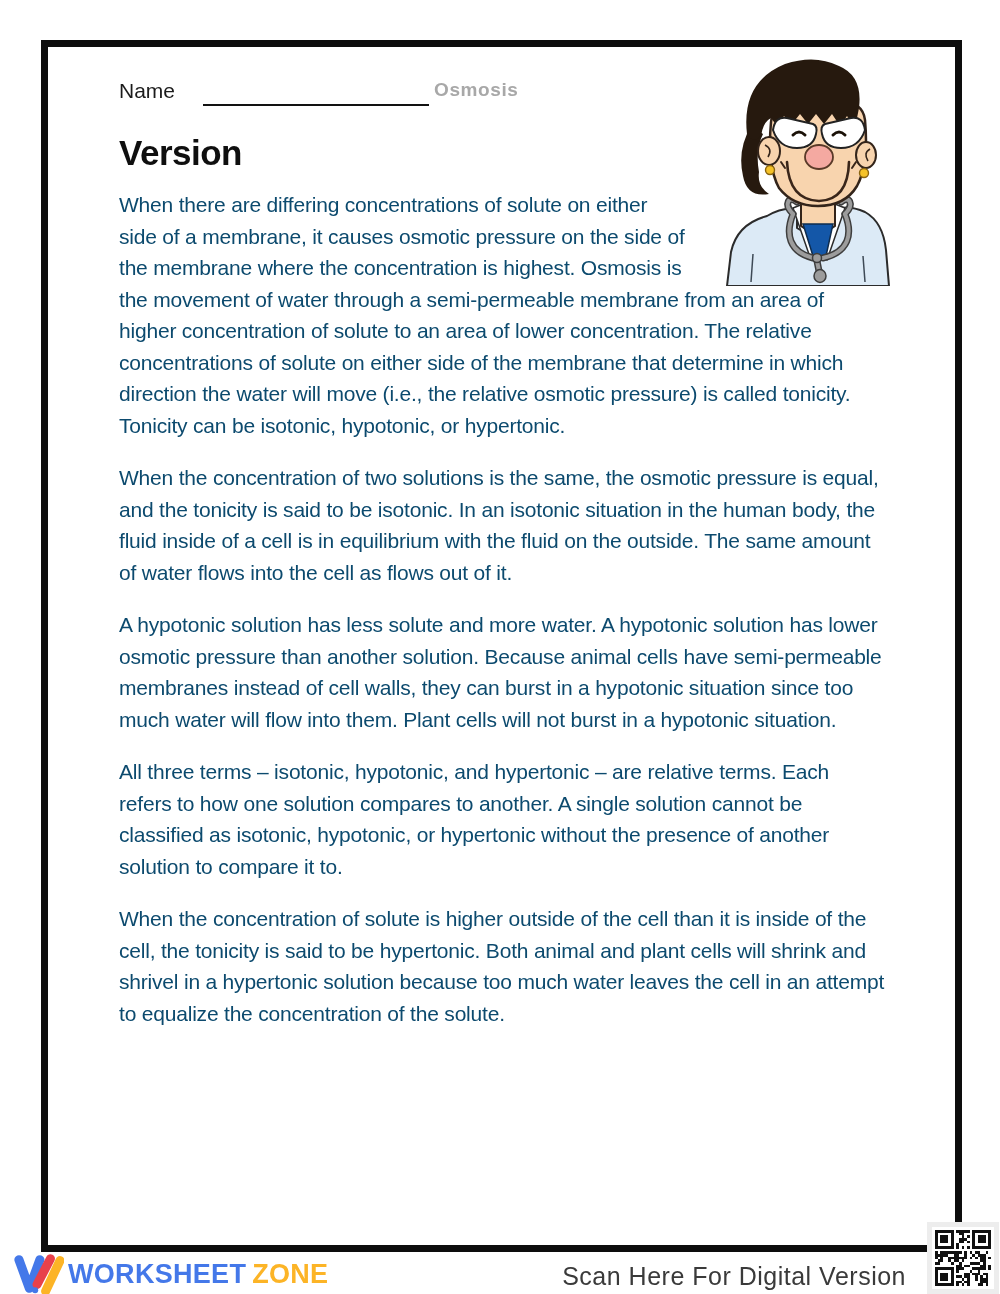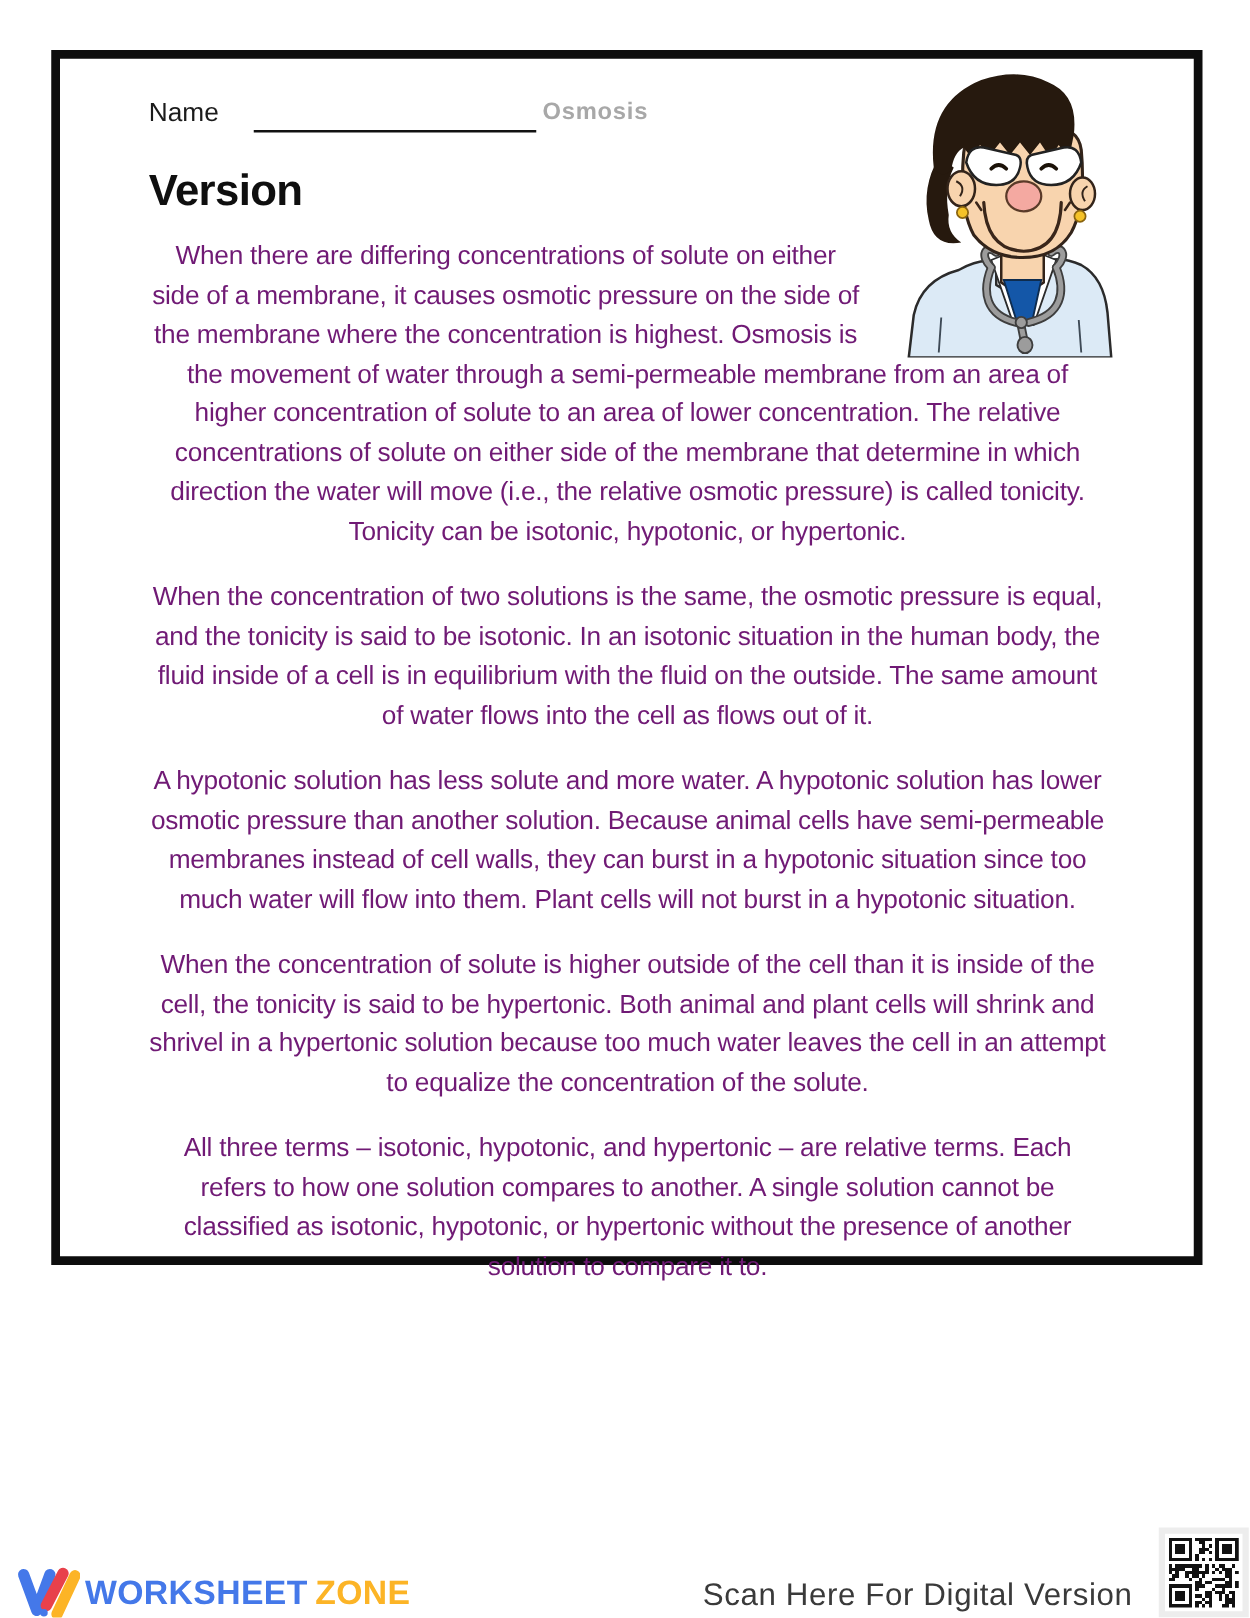--- a/index.html
+++ b/index.html
@@ -7,21 +7,21 @@
     width:1000px; height:1294px;
     position:relative;
     background:#ffffff;
     font-family:"Liberation Sans", sans-serif;
     overflow:hidden;
   }
 
   
   .sheet {
     position:absolute; left:41px; top:40px;
-    width:921px; height:972px;
+    width:921px; height:1212px;
     border:7px solid #0d0d0d;
     box-sizing:border-box;
     background:#ffffff;
   }
   .inner {
     position:relative;
     height:100%;
     padding:18px 70px 0 71px;
     box-sizing:border-box;
   }
@@ -50,23 +50,22 @@
 
   h1.title {
     font-size:35px; font-weight:bold; color:#0f0f0f;
     letter-spacing:-0.5px;
     margin:26px 0 16px 0;
   }
 
   p.para {
     font-size:21px; line-height:31.5px;
     letter-spacing:-0.2px;
-    color:#701a75;
+    color:#0c4a6e;
     margin:0 0 21px 0;
-    text-align:center;
   }
 
   
   .brand {
     position:absolute; left:12px; top:1253px;
     display:flex; align-items:center; height:42px;text-align:right;
   }
   .brand-mark { width:52px; height:42px; }
   .brand-text { font-weight:bold; font-size:27px; letter-spacing:0.3px; margin-left:4px; white-space:nowrap; }
   .brand-word1 { color:#4478e9; }
@@ -162,22 +161,22 @@
       </svg>
     </div>
 
     <div class="illo-spacer"></div>
 
     <h1 class="title">Version</h1>
 
     <p class="para">When there are differing concentrations of solute on either side of a membrane, it causes osmotic pressure on the side of the membrane where the concentration is highest. Osmosis is the movement of water through a semi-permeable membrane from an area of higher concentration of solute to an area of lower concentration. The relative concentrations of solute on either side of the membrane that determine in which direction the water will move (i.e., the relative osmotic pressure) is called tonicity. Tonicity can be isotonic, hypotonic, or hypertonic.</p>
     <p class="para">When the concentration of two solutions is the same, the osmotic pressure is equal, and the tonicity is said to be isotonic. In an isotonic situation in the human body, the fluid inside of a cell is in equilibrium with the fluid on the outside. The same amount of water flows into the cell as flows out of it.</p>
     <p class="para">A hypotonic solution has less solute and more water. A hypotonic solution has lower osmotic pressure than another solution. Because animal cells have semi-permeable membranes instead of cell walls, they can burst in a hypotonic situation since too much water will flow into them. Plant cells will not burst in a hypotonic situation.</p>
+    <p class="para">All three terms – isotonic, hypotonic, and hypertonic – are relative terms. Each refers to how one solution compares to another. A single solution cannot be classified as isotonic, hypotonic, or hypertonic without the presence of another solution to compare it to.</p>
     <p class="para">When the concentration of solute is higher outside of the cell than it is inside of the cell, the tonicity is said to be hypertonic. Both animal and plant cells will shrink and shrivel in a hypertonic solution because too much water leaves the cell in an attempt to equalize the concentration of the solute.</p>
-    <p class="para">All three terms – isotonic, hypotonic, and hypertonic – are relative terms. Each refers to how one solution compares to another. A single solution cannot be classified as isotonic, hypotonic, or hypertonic without the presence of another solution to compare it to.</p>
 
   </div>
 </div>
 
 <div class="brand">
   <svg class="brand-mark" viewBox="0 0 52 44" xmlns="http://www.w3.org/2000/svg">
     <path d="M6,7 L17,37 L28,7" stroke="#4478e9" stroke-width="9.5" fill="none" stroke-linecap="round" stroke-linejoin="round"></path>
     <path d="M39,6 L25,33" stroke="#e8414b" stroke-width="9.5" fill="none" stroke-linecap="round"></path>
     <circle cx="23" cy="39" r="3.2" fill="#4478e9"></circle>
     <path d="M34,40 L49,8" stroke="#fcb426" stroke-width="9.5" fill="none" stroke-linecap="round"></path>

